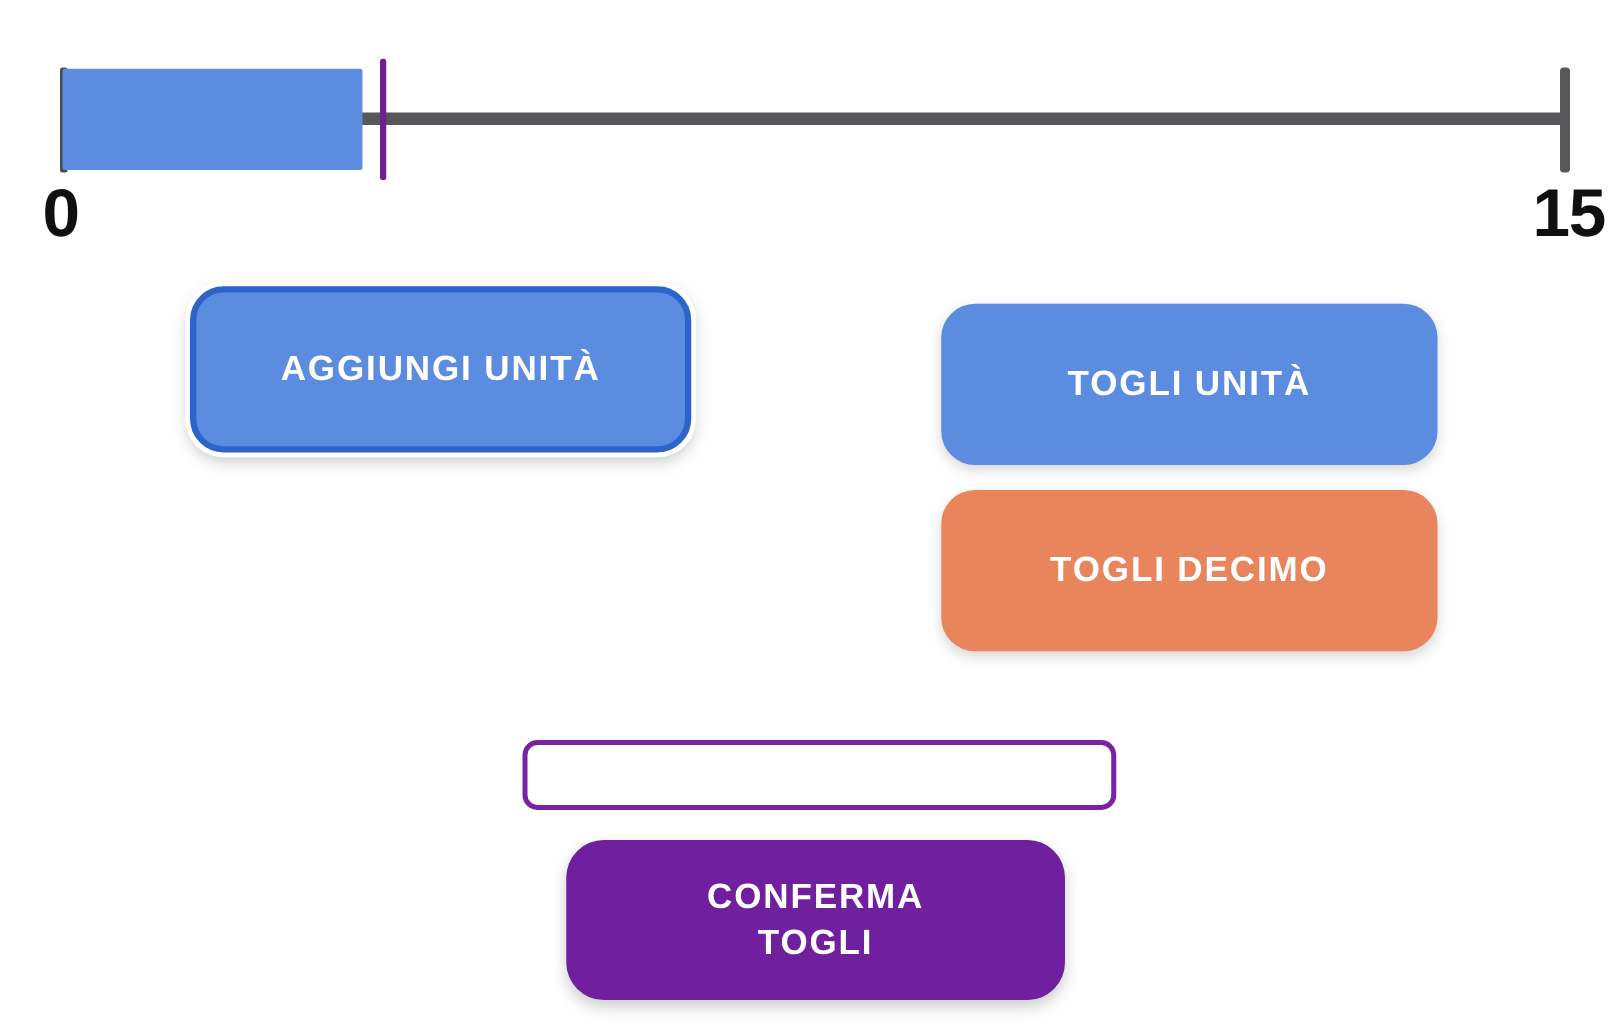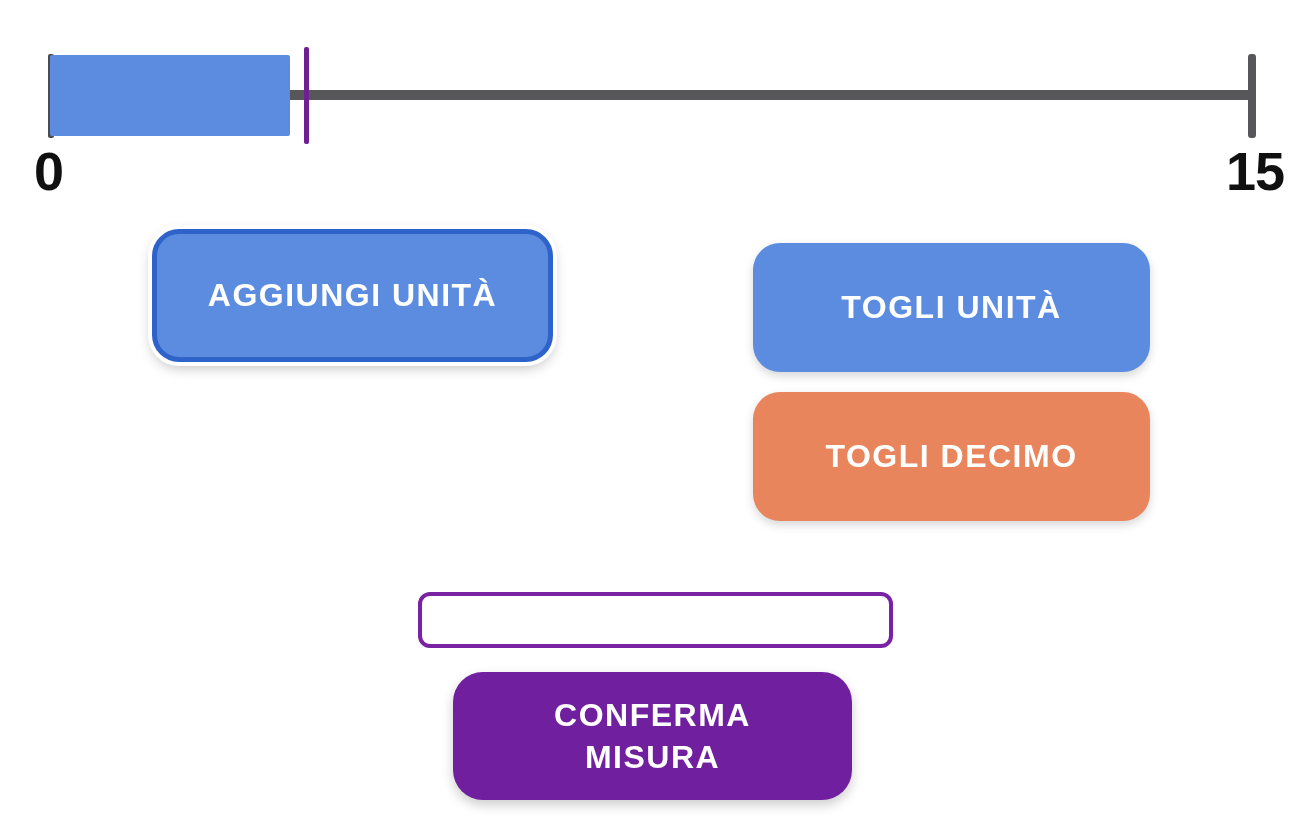--- a/index.html
+++ b/index.html
@@ -69,21 +69,21 @@
   .ruler-label.max { left: 1226px; }
 
   
   .btn {
     position: absolute;
     display: flex;
     align-items: center;
     justify-content: center;
     color: #ffffff;
     font-weight: bold;
-    font-size: 32px;
+    font-size: 28px;
     letter-spacing: 1.5px;
     text-align: center;
     border-radius: 27px;
     cursor: pointer;
     box-sizing: border-box;
     box-shadow: 0 4px 10px rgba(0,0,0,0.16);
     user-select: none;
   }
   .btn .label { white-space: pre-line; line-height: 1.32; }
   .btn.blue   { background: var(--blue); }
@@ -144,16 +144,16 @@
   </div>
 
   <div class="btn orange" id="btn-remove-tenth">
     <span class="label">TOGLI DECIMO</span>
   </div>
 
   <input type="text" id="measure-input" value="" style="">
 
   <div class="btn purple" id="btn-confirm">
     <span class="label">CONFERMA
-MISURA</span>
+TOGLI</span>
   </div>
 
 </div>
 
 </body></html>

